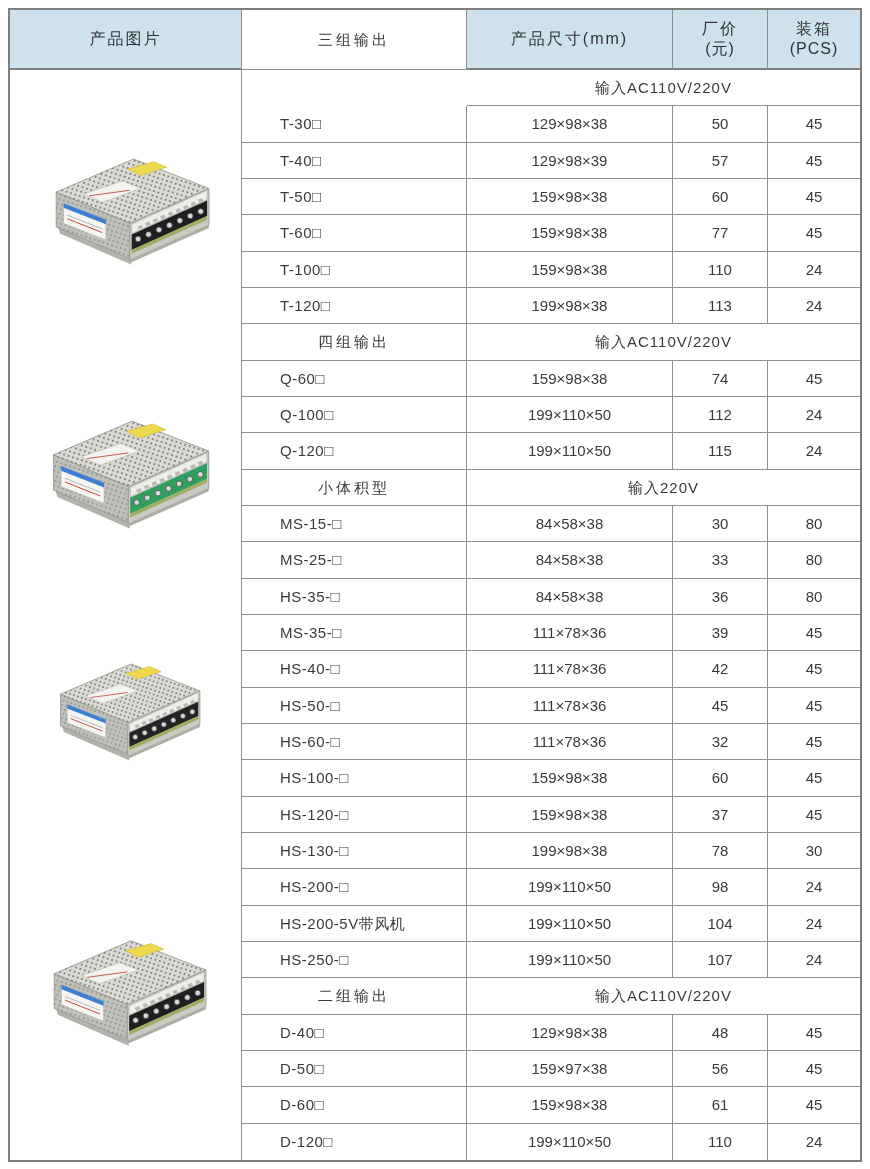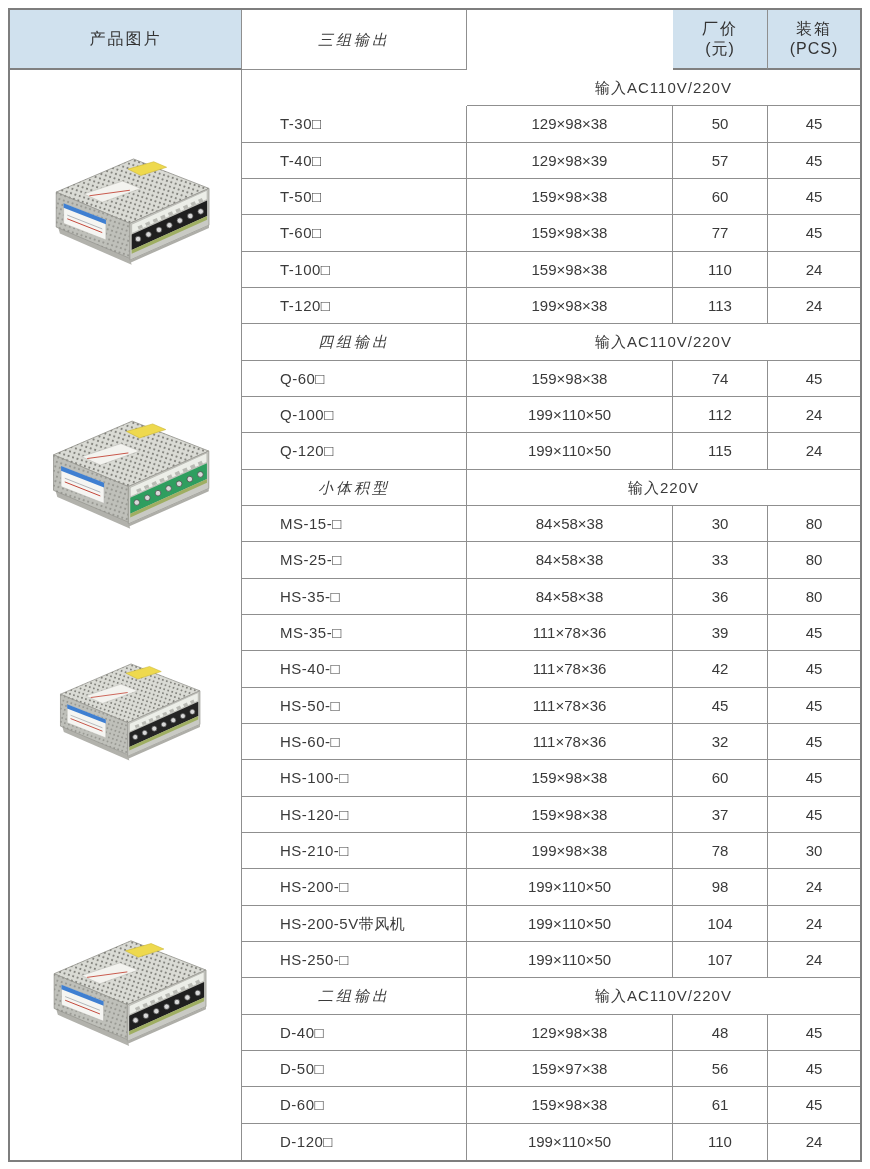--- a/index.html
+++ b/index.html
@@ -48,21 +48,21 @@
   .row-last .cell{border-bottom:none;}
   .image-cell{
     grid-column:1;
     grid-row:2/32;
     border-right:1px solid #8f8f8f;
     border-bottom:none;
     position:relative;
     background:#ffffff;
   }
   .model-cell{justify-content:flex-start;padding-left:38px;letter-spacing:0.5px;}
-  .section-model-cell{justify-content:center;letter-spacing:3px;font-style:italic;}
+  .section-model-cell{justify-content:center;letter-spacing:3px;}
   .section-input-cell{letter-spacing:1px;}
   .row{display:contents;}
   .psu-photo{position:absolute;}
   .photo-1{left:26px;top:76px;width:184px;height:129px;--term-color:#1f1f1f;}
   .photo-2{left:23px;top:338px;width:187px;height:131px;--term-color:#2f9e5f;}
   .photo-3{left:32px;top:582px;width:168px;height:118px;--term-color:#242424;}
   .photo-4{left:24px;top:858px;width:183px;height:128px;--term-color:#1f1f1f;}
 </style>
 </head>
 <body>
@@ -99,20 +99,21 @@
       <polygon points="104,113 186,76 186,80 104,117" fill="#9fae62"></polygon>
       <polygon points="102,124 188,86 188,89 102,127" fill="#aeaea8"></polygon>
     </symbol>
   </defs>
 </svg>
 
 <div class="page">
   <div class="price-table">
 
     <div class="cell th c1">产品图片</div>
+    <div class="cell th c3">产品尺寸(mm)</div>
     <div class="cell th c4">
       <span>厂价</span>
       <span class="sub">(元)</span>
     </div>
     <div class="cell th c5">
       <span>装箱</span>
       <span class="sub">(PCS)</span>
     </div>
 
     <div class="cell image-cell">
@@ -244,21 +245,21 @@
     <div class="cell c4">60</div>
     <div class="cell c5">45</div>
   </div>
       <div class="row">
     <div class="cell c2 model-cell">HS-120-□</div>
     <div class="cell c3">159×98×38</div>
     <div class="cell c4">37</div>
     <div class="cell c5">45</div>
   </div>
       <div class="row">
-    <div class="cell c2 model-cell">HS-210-□</div>
+    <div class="cell c2 model-cell">HS-130-□</div>
     <div class="cell c3">199×98×38</div>
     <div class="cell c4">78</div>
     <div class="cell c5">30</div>
   </div>
       <div class="row">
     <div class="cell c2 model-cell">HS-200-□</div>
     <div class="cell c3">199×110×50</div>
     <div class="cell c4">98</div>
     <div class="cell c5">24</div>
   </div>

